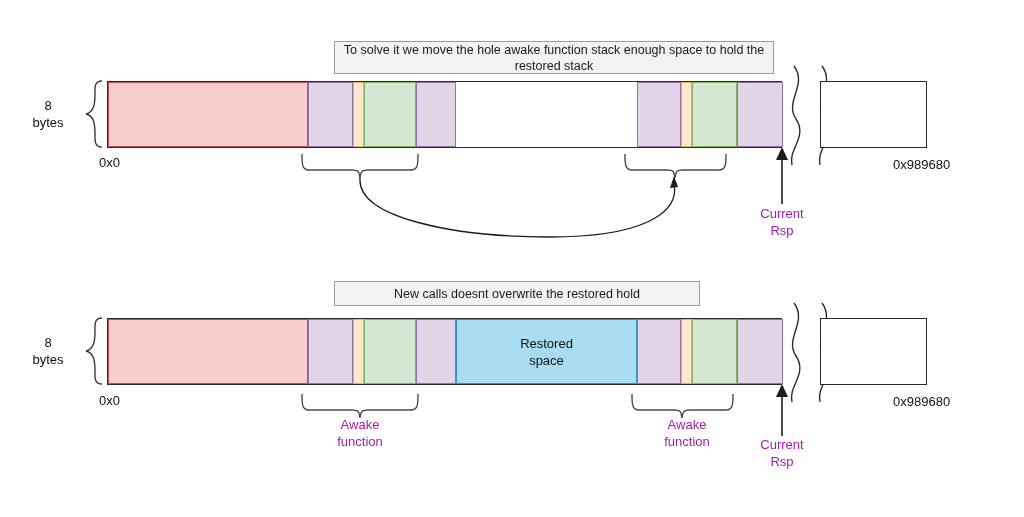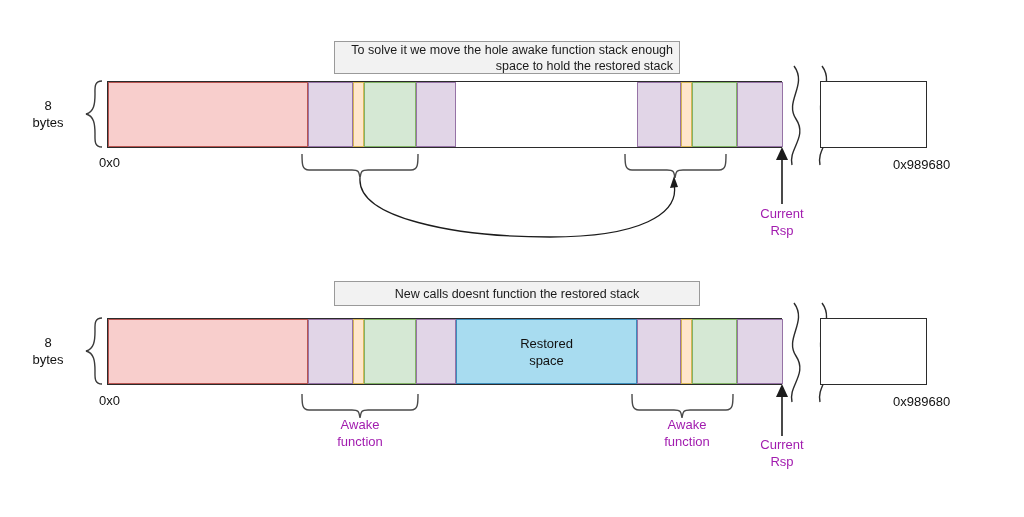--- a/index.html
+++ b/index.html
@@ -74,21 +74,21 @@
     font-size: 13px;
     line-height: 17px;
     text-align: center;
     color: #111111;
   }
   svg { overflow: visible; }
 </style>
 </head>
 <body>
 
-<div class="note abs" style="left:334px; top:41px; width:346px; height:33px;text-align:right;">To solve it we move the hole awake function stack enough space to hold the restored stack</div>
+<div class="note abs" style="left:334px; top:41px; width:440px; height:33px;">To solve it we move the hole awake function stack enough space to hold the restored stack</div>
 
 <div class="abs" style="left:22px; top:97px; width:52px;">
   <div class="side-label">8</div>
   <div class="side-label">bytes</div>
 </div>
 <svg class="abs" style="left:76px; top:80px;" width="28" height="68" viewBox="0 0 28 68">
   <path d="M26 1 C18 1 19 8 19 14 C19 24 18 32 10 34 C18 36 19 44 19 54 C19 60 18 67 26 67" fill="none" stroke="#3b3b3b" stroke-width="1.4"></path>
 </svg>
 
 <div class="bar abs" style="left:107px; top:81px; width:675px; height:67px;">
@@ -125,21 +125,21 @@
 
 <svg class="abs" style="left:774px; top:146px;" width="16" height="60" viewBox="0 0 16 60">
   <line x1="8" y1="58" x2="8" y2="12" stroke="#1c1c1c" stroke-width="1.6"></line>
   <polygon points="8,1 2,14 14,14" fill="#1c1c1c"></polygon>
 </svg>
 <div class="abs" style="left:736px; top:205px; width:92px;">
   <div class="txt txt-center">Current</div>
   <div class="txt txt-center">Rsp</div>
 </div>
 
-<div class="note abs" style="left:334px; top:281px; width:366px; height:25px;">New calls doesnt function the restored stack</div>
+<div class="note abs" style="left:334px; top:281px; width:366px; height:25px;">New calls doesnt overwrite the restored hold</div>
 
 <div class="abs" style="left:22px; top:334px; width:52px;">
   <div class="side-label">8</div>
   <div class="side-label">bytes</div>
 </div>
 <svg class="abs" style="left:76px; top:317px;" width="28" height="68" viewBox="0 0 28 68">
   <path d="M26 1 C18 1 19 8 19 14 C19 24 18 32 10 34 C18 36 19 44 19 54 C19 60 18 67 26 67" fill="none" stroke="#3b3b3b" stroke-width="1.4"></path>
 </svg>
 
 <div class="bar abs" style="left:107px; top:318px; width:675px; height:67px;">

